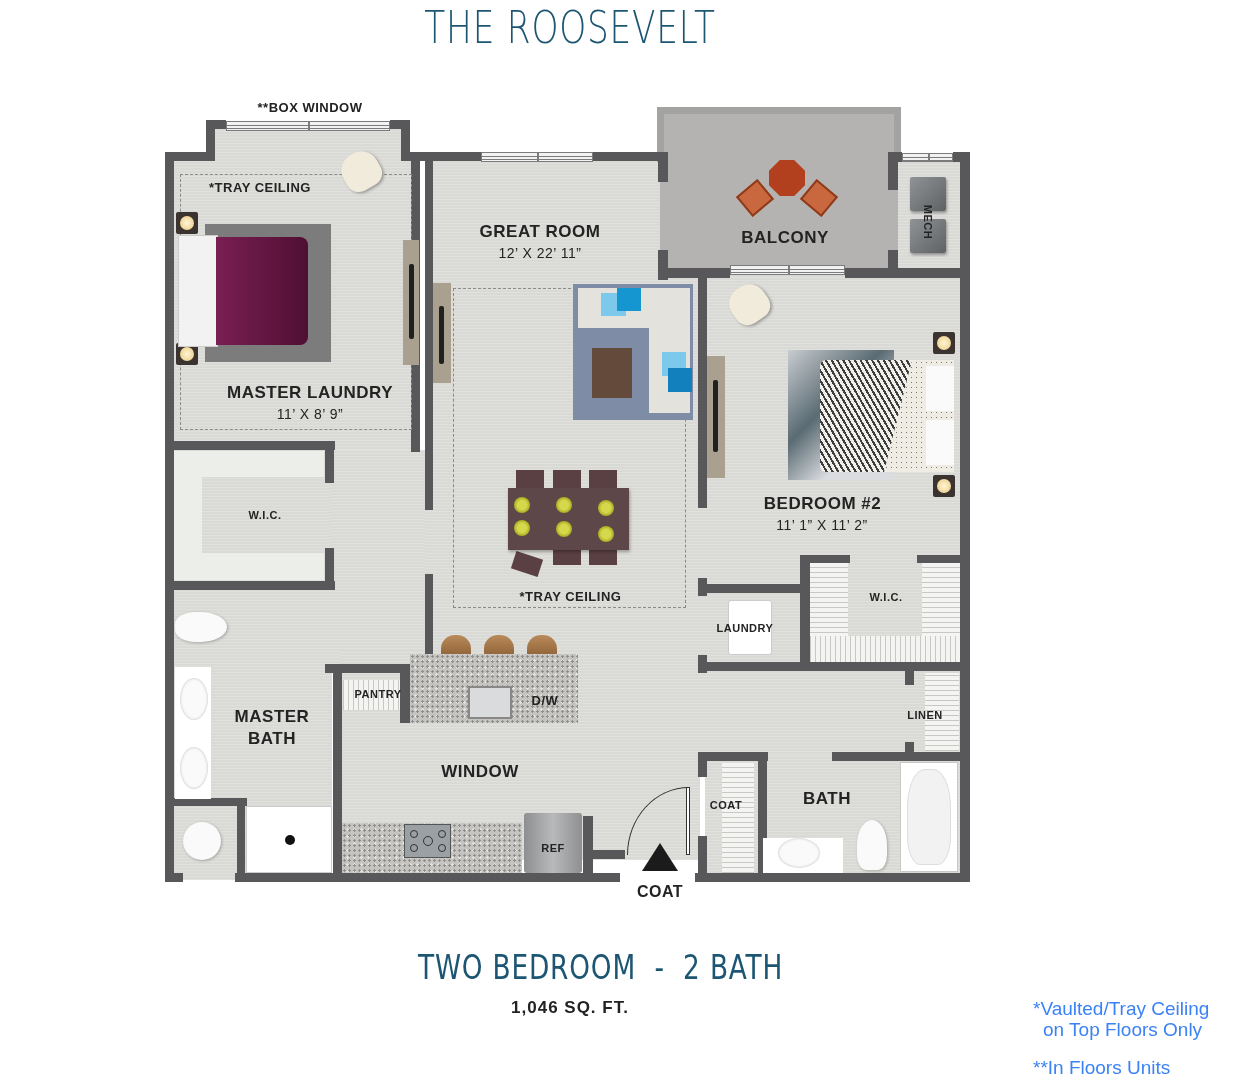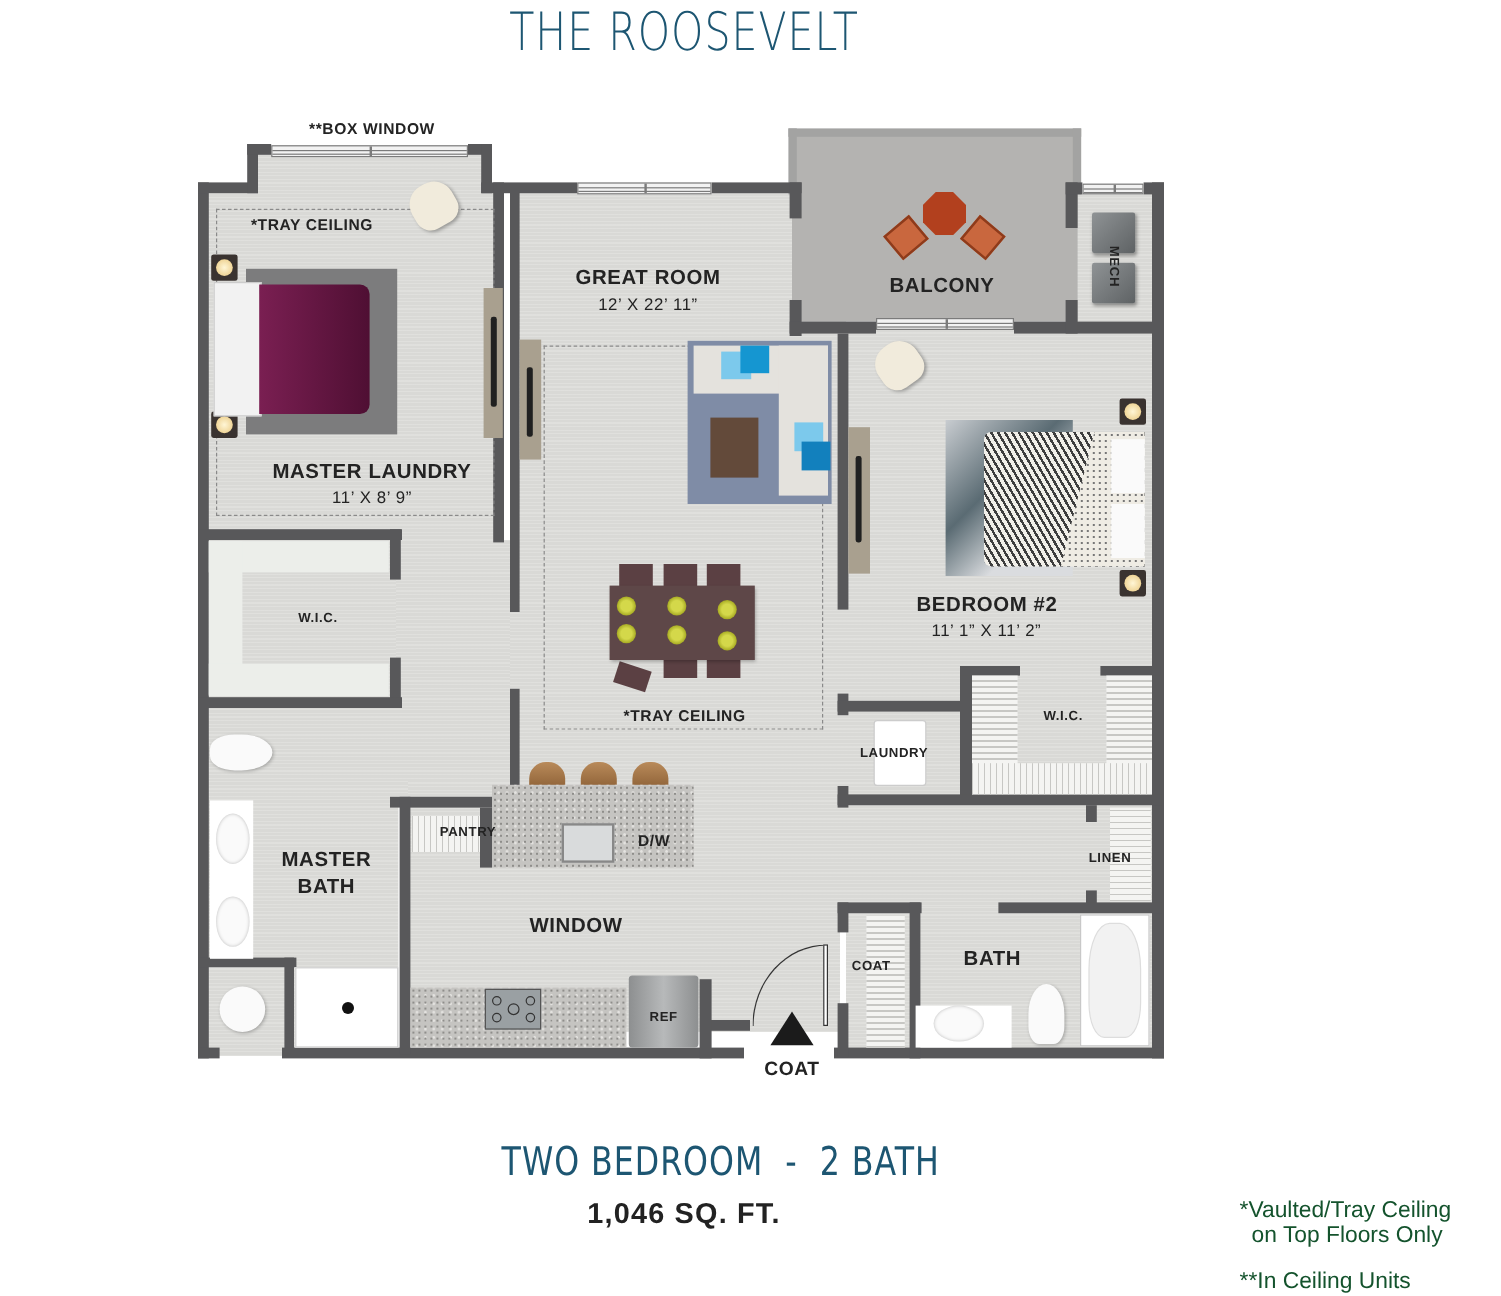--- a/index.html
+++ b/index.html
@@ -12,25 +12,25 @@
     font-size: 44px; letter-spacing: 1px; color: #1d5672;
     transform: scaleX(0.78); transform-origin: 570px 0; top: 2px;
   }
   .subtitle {
     position: absolute; left: 380px; top: 948px; width: 380px; text-align: center;
     font-size: 33px; color: #1d5672; letter-spacing: 1px;
     transform: scaleX(0.8); transform-origin: center top; white-space: nowrap;
   }
   .sqft {
     position: absolute; left: 470px; top: 998px; width: 200px; text-align: center;
-    font-family: "Liberation Sans", sans-serif; font-weight: bold; font-size: 24px; color: #222;
+    font-family: "Liberation Sans", sans-serif; font-weight: bold; font-size: 17px; color: #222;
     letter-spacing: 1px;
   }
   .footnote {
-    position: absolute; font-family: "Liberation Sans", sans-serif; font-size: 19px; color: #14532d;
+    position: absolute; font-family: "Liberation Sans", sans-serif; font-size: 19px; color: #3b82f6;
     white-space: nowrap;
   }
 
   .plan { position: absolute; left: 0; top: 0; width: 1251px; height: 1080px; }
 
   .floor {
     position: absolute; background: #d9d9d6;
     background-image: repeating-linear-gradient(0deg, rgba(255,255,255,0.18) 0 1px, transparent 1px 3px);
   }
   .wall { position: absolute; background: #58585a; }
@@ -313,29 +313,29 @@
   <div class="label lbl-sm" style="left:235px;top:509px;width:60px;">W.I.C.</div>
   <div class="label lbl-md" style="left:503px;top:589px;width:135px;">*TRAY CEILING</div>
 
   <div class="label lbl-sm" style="left:856px;top:591px;width:60px;">W.I.C.</div>
   <div class="label lbl-sm" style="left:712px;top:622px;width:66px;">LAUNDRY</div>
   <div class="label lbl-sm" style="left:902px;top:709px;width:46px;">LINEN</div>
 
   <div class="label lbl-lg" style="left:222px;top:707px;width:100px;">MASTER</div>
   <div class="label lbl-lg" style="left:222px;top:729px;width:100px;">BATH</div>
 
-  <div class="label lbl-sm" style="left:356px;top:688px;width:68px;">PANTRY</div>
+  <div class="label lbl-sm" style="left:344px;top:688px;width:68px;">PANTRY</div>
   <div class="label lbl-md" style="left:525px;top:693px;width:40px;">D/W</div>
 
   <div class="label lbl-lg" style="left:425px;top:762px;width:110px;">WINDOW</div>
   <div class="label lbl-sm" style="left:533px;top:842px;width:40px;">REF</div>
 
   <div class="label lbl-sm" style="left:703px;top:799px;width:46px;">COAT</div>
   <div class="label lbl-lg" style="left:792px;top:789px;width:70px;">BATH</div>
 
   <div class="label lbl-md" style="left:620px;top:883px;width:80px;font-size:16px;">COAT</div>
 </div>
 
 <div class="subtitle" style="white-space:pre;">TWO BEDROOM  -  2 BATH</div>
 <div class="sqft">1,046 SQ. FT.</div>
 <div class="footnote" style="left:1033px;top:998px;">*Vaulted/Tray Ceiling</div>
 <div class="footnote" style="left:1043px;top:1019px;">on Top Floors Only</div>
-<div class="footnote" style="left:1033px;top:1057px;">**In Ceiling Units</div>
+<div class="footnote" style="left:1033px;top:1057px;">**In Floors Units</div>
 
 </body></html>

